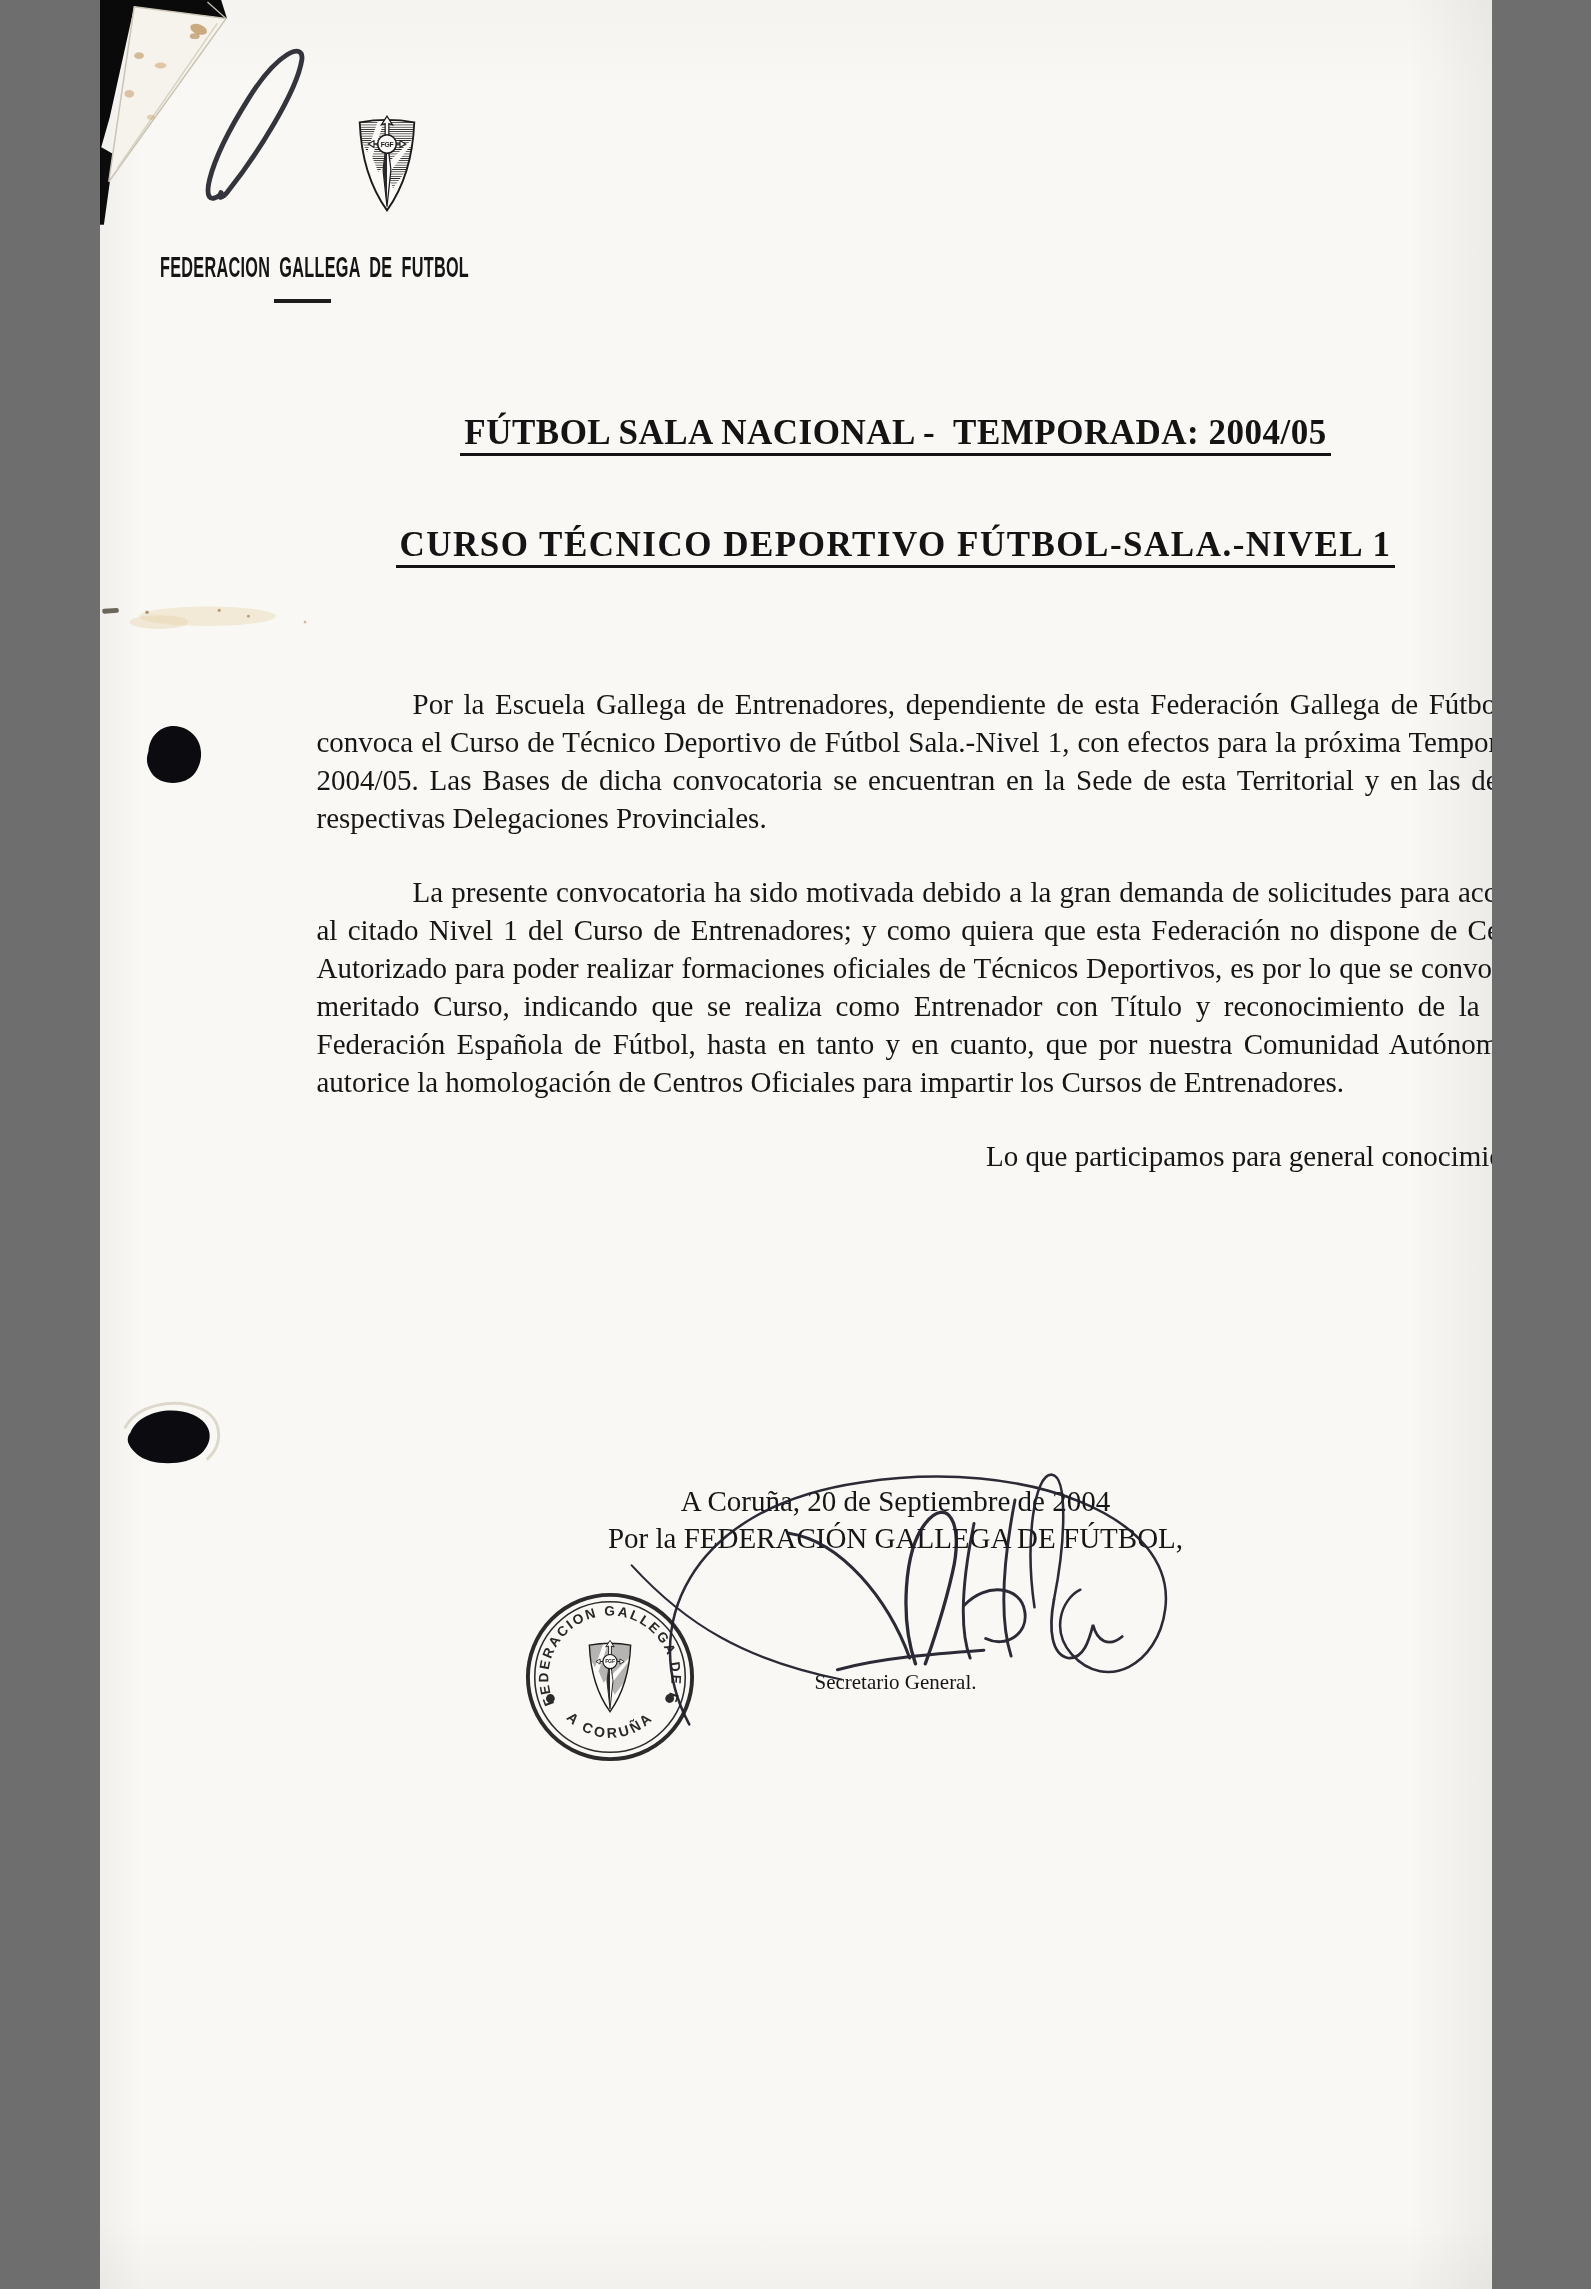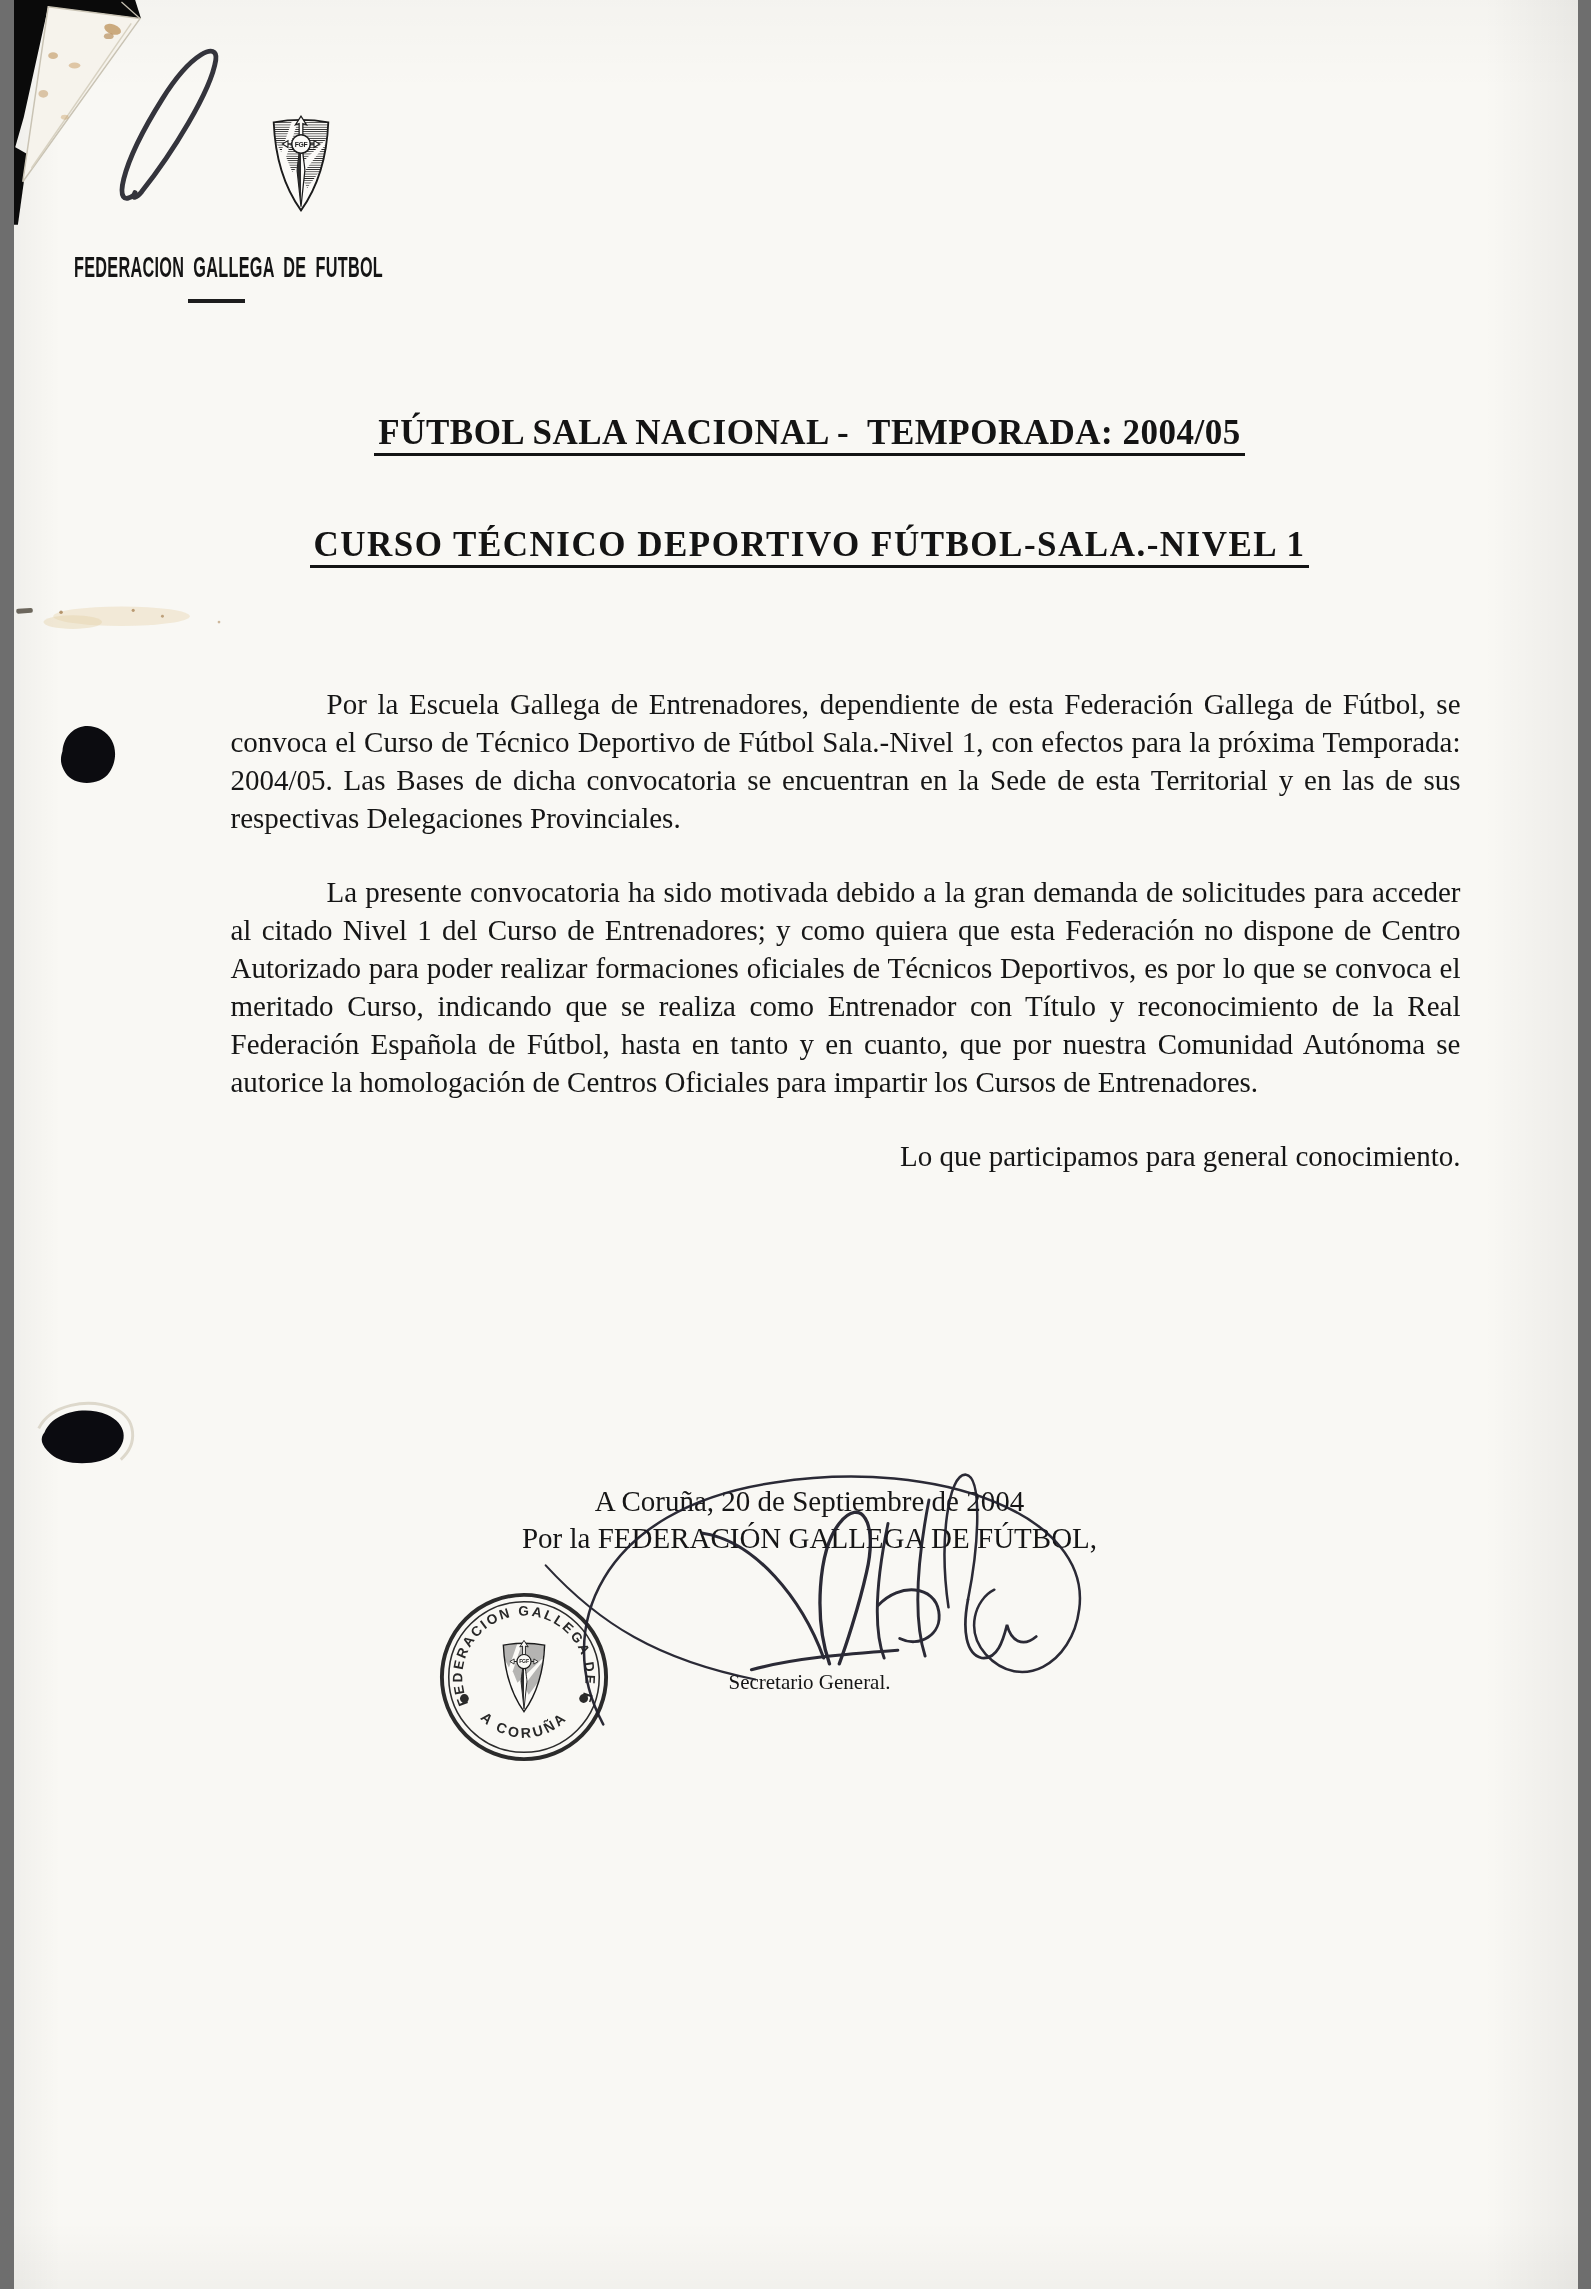--- a/index.html
+++ b/index.html
@@ -1,18 +1,18 @@
 <!DOCTYPE html>
 <html><head>
 <meta charset="utf-8">
 <style>
   html,body{margin:0;padding:0;background:#6e6e6e;}
   .page{
     position:relative;
-    width:1564px;height:2290px;
+    width:1392px;height:2290px;
     margin:0 auto;
     background:
       linear-gradient(to right, rgba(0,0,0,0.035), rgba(0,0,0,0) 3%, rgba(0,0,0,0) 94%, rgba(0,0,0,0.05)),
       linear-gradient(to bottom, rgba(0,0,0,0.02), rgba(0,0,0,0) 4%, rgba(0,0,0,0) 97%, rgba(0,0,0,0.03)),
       #f9f8f4;
     overflow:hidden;
     font-family:"Liberation Serif", serif;
     color:#191919;
   }
   .abs{position:absolute;}

